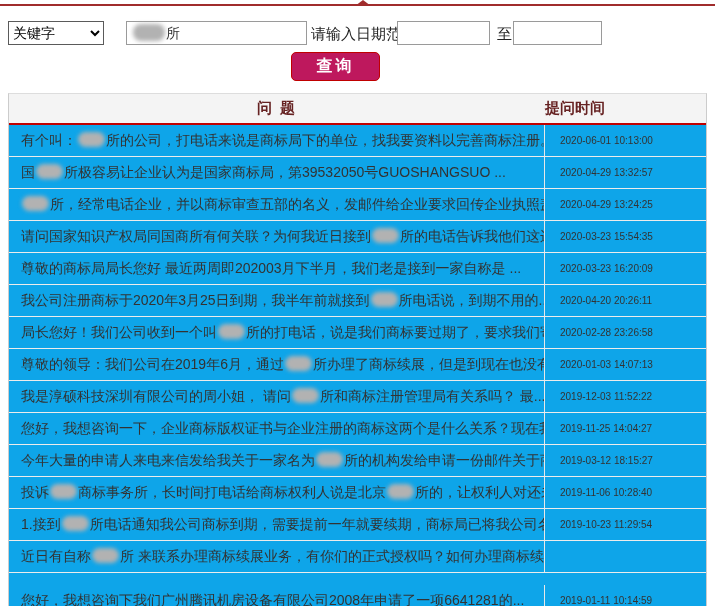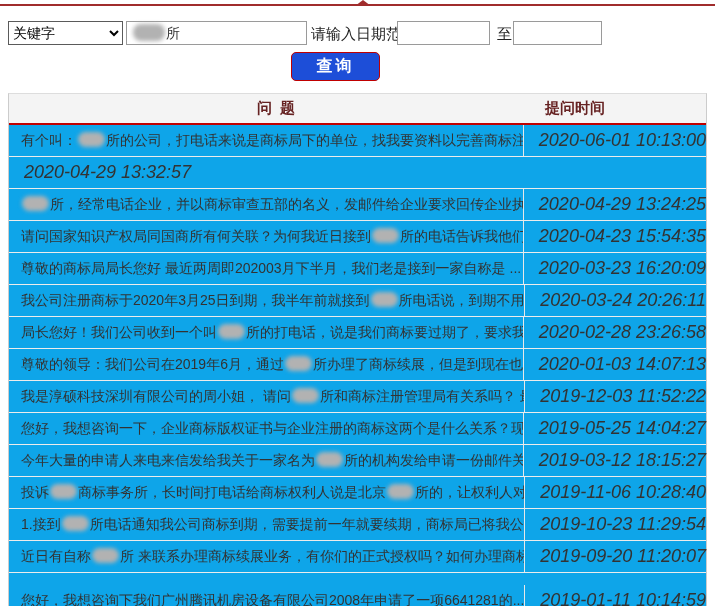--- a/index.html
+++ b/index.html
@@ -9,50 +9,50 @@
     font-family:"Liberation Sans","DejaVu Sans",sans-serif;
     color:#333;
   }
   
   .topline{position:absolute;left:0;top:4px;width:715px;height:2px;background:#a02c2c;}
   .tab-pointer{position:absolute;left:355px;top:0;width:0;height:0;
     border-left:8px solid transparent;border-right:8px solid transparent;
     border-bottom:6px solid #a02c2c;}
   
   .form{position:absolute;left:0;top:0;width:715px;}
-  .kw-select{position:absolute;left:8px;top:21px;width:115px;height:24px;
+  .kw-select{position:absolute;left:8px;top:21px;width:96px;height:24px;
     font-size:14px;border:1px solid #5a5a5a;background:#fff;color:#000;
     font-family:inherit;}
   .fake-input{position:absolute;box-sizing:border-box;height:24px;background:#fff;
     border:1px solid #9a9a9a;display:flex;align-items:center;padding:0 5px;
     font-size:14px;color:#333;}
   .kw-input{left:126px;top:21px;width:181px;}
   .date-input-1{left:397px;top:21px;width:93px;}
   .date-input-2{left:513px;top:21px;width:89px;}
   .form-label{position:absolute;top:25px;font-size:15px;color:#222;white-space:nowrap;}
   .date-label{left:311px;}
   .to-label{left:497px;}
   .search-btn{position:absolute;left:291px;top:52px;width:89px;height:29px;
-    background:#1d4ed8;color:#fff;border:1px solid #c00000;border-radius:5px;
+    background:#be185d;color:#fff;border:1px solid #c00000;border-radius:5px;
     font-size:16px;font-weight:bold;letter-spacing:3px;cursor:pointer;
     font-family:inherit;}
   
   .table{position:absolute;left:8px;top:93px;width:697px;
     border:1px solid #ccc;border-top:1px solid #ddd;background:#0ea5e9;}
   .thead{display:flex;height:29px;background:#f4f4f4;align-items:center;
     border-bottom:2px solid #c00000;font-weight:bold;color:#662222;font-size:15px;}
   .th-q{width:536px;text-align:center;letter-spacing:2px;}
   .th-t{flex:1;text-align:left;}
   .row{display:flex;height:31px;border-bottom:1px solid #ececec;align-items:center;
     font-size:14px;color:#333;cursor:pointer;}
   .row:last-child{border-bottom:none;margin-top:12px;}
   .q-cell{width:536px;box-sizing:border-box;padding:0 8px 0 12px;
     white-space:nowrap;overflow:hidden;border-right:1px solid #e8e8e8;height:31px;
     line-height:31px;}
-  .t-cell{flex:1;padding-left:15px;white-space:nowrap;font-size:18px;font-style:italic;}
+  .t-cell{flex:1;padding-left:15px;white-space:nowrap;font-size:10px;}
   
   .censor{display:inline-block;width:27px;height:15px;background:#b2b2b2;
     border-radius:8px;filter:blur(2px);vertical-align:-2px;margin:0 1px;}
   .censor.in-input{width:32px;height:17px;vertical-align:-3px;}
 </style>
 </head>
 <body>
 
 <div class="topline"></div>
 <div class="tab-pointer"></div>
@@ -85,68 +85,68 @@
   <div class="thead">
     <div class="th-q">问 题</div>
     <div class="th-t">提问时间</div>
   </div>
   <div id="rows">
       <div class="row">
         <div class="q-cell">有个叫：<span class="censor"></span>所的公司，打电话来说是商标局下的单位，找我要资料以完善商标注册。但我...</div>
         <div class="t-cell">2020-06-01 10:13:00</div>
       </div>
       <div class="row">
+        <div class="q-cell">国<span class="censor"></span>所极容易让企业认为是国家商标局，第39532050号GUOSHANGSUO ...</div>
         <div class="t-cell">2020-04-29 13:32:57</div>
       </div>
       <div class="row">
         <div class="q-cell"><span class="censor"></span>所，经常电话企业，并以商标审查五部的名义，发邮件给企业要求回传企业执照盖章扫...</div>
         <div class="t-cell">2020-04-29 13:24:25</div>
       </div>
       <div class="row">
         <div class="q-cell">请问国家知识产权局同国商所有何关联？为何我近日接到<span class="censor"></span>所的电话告诉我他们这边是知...</div>
-        <div class="t-cell">2020-04-23 15:54:35</div>
+        <div class="t-cell">2020-03-23 15:54:35</div>
       </div>
       <div class="row">
         <div class="q-cell">尊敬的商标局局长您好 最近两周即202003月下半月，我们老是接到一家自称是 ...</div>
         <div class="t-cell">2020-03-23 16:20:09</div>
       </div>
       <div class="row">
         <div class="q-cell">我公司注册商标于2020年3月25日到期，我半年前就接到<span class="censor"></span>所电话说，到期不用的...</div>
-        <div class="t-cell">2020-03-24 20:26:11</div>
+        <div class="t-cell">2020-04-20 20:26:11</div>
       </div>
       <div class="row">
         <div class="q-cell">局长您好！我们公司收到一个叫<span class="censor"></span>所的打电话，说是我们商标要过期了，要求我们寄资料...</div>
         <div class="t-cell">2020-02-28 23:26:58</div>
       </div>
       <div class="row">
         <div class="q-cell">尊敬的领导：我们公司在2019年6月，通过<span class="censor"></span>所办理了商标续展，但是到现在也没有...</div>
         <div class="t-cell">2020-01-03 14:07:13</div>
       </div>
       <div class="row">
         <div class="q-cell">我是淳硕科技深圳有限公司的周小姐， 请问<span class="censor"></span>所和商标注册管理局有关系吗？ 最...</div>
         <div class="t-cell">2019-12-03 11:52:22</div>
       </div>
       <div class="row">
         <div class="q-cell">您好，我想咨询一下，企业商标版权证书与企业注册的商标这两个是什么关系？现在我企业...</div>
-        <div class="t-cell">2019-05-25 14:04:27</div>
+        <div class="t-cell">2019-11-25 14:04:27</div>
       </div>
       <div class="row">
         <div class="q-cell">今年大量的申请人来电来信发给我关于一家名为<span class="censor"></span>所的机构发给申请一份邮件关于商标续...</div>
         <div class="t-cell">2019-03-12 18:15:27</div>
       </div>
       <div class="row">
         <div class="q-cell">投诉<span class="censor"></span>商标事务所，长时间打电话给商标权利人说是北京<span class="censor"></span>所的，让权利人对还未到续...</div>
         <div class="t-cell">2019-11-06 10:28:40</div>
       </div>
       <div class="row">
         <div class="q-cell">1.接到<span class="censor"></span>所电话通知我公司商标到期，需要提前一年就要续期，商标局已将我公司名单...</div>
         <div class="t-cell">2019-10-23 11:29:54</div>
       </div>
       <div class="row">
         <div class="q-cell">近日有自称<span class="censor"></span>所 来联系办理商标续展业务，有你们的正式授权吗？如何办理商标续展...</div>
-        <div class="t-cell">2019-09-20 11:20:07</div>
       </div>
       <div class="row">
         <div class="q-cell">您好，我想咨询下我们广州腾讯机房设备有限公司2008年申请了一项6641281的...</div>
         <div class="t-cell">2019-01-11 10:14:59</div>
       </div>
     </div>
 </div>
 
 </body></html>

